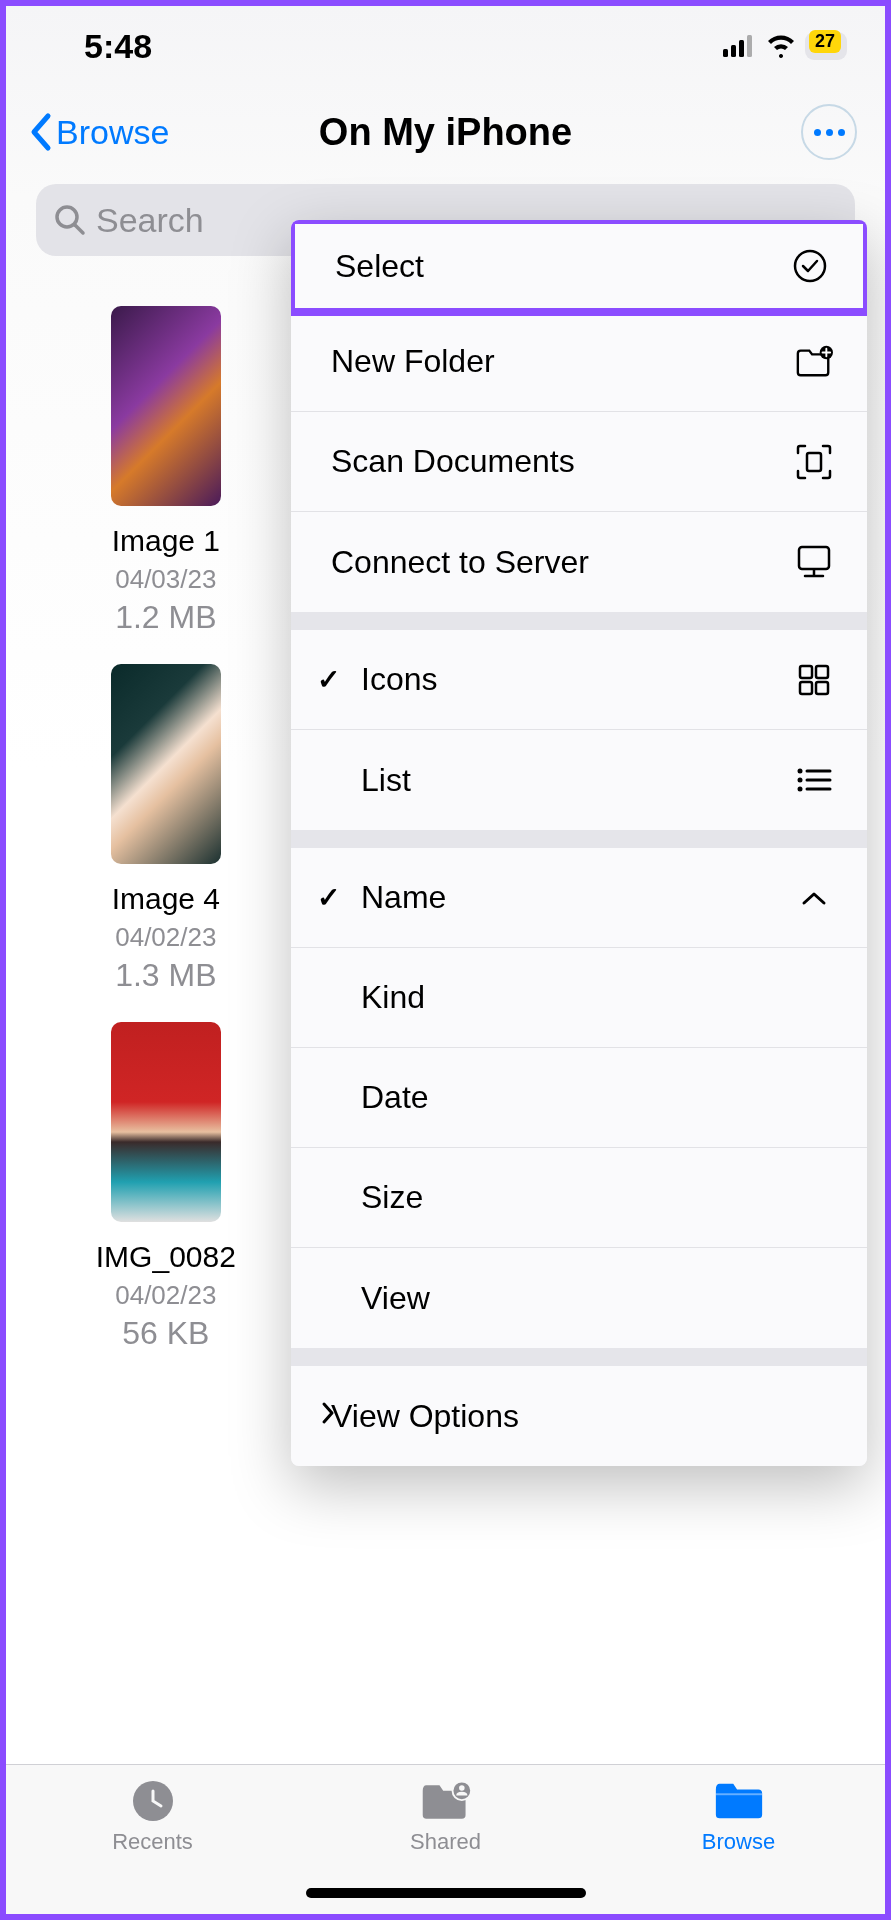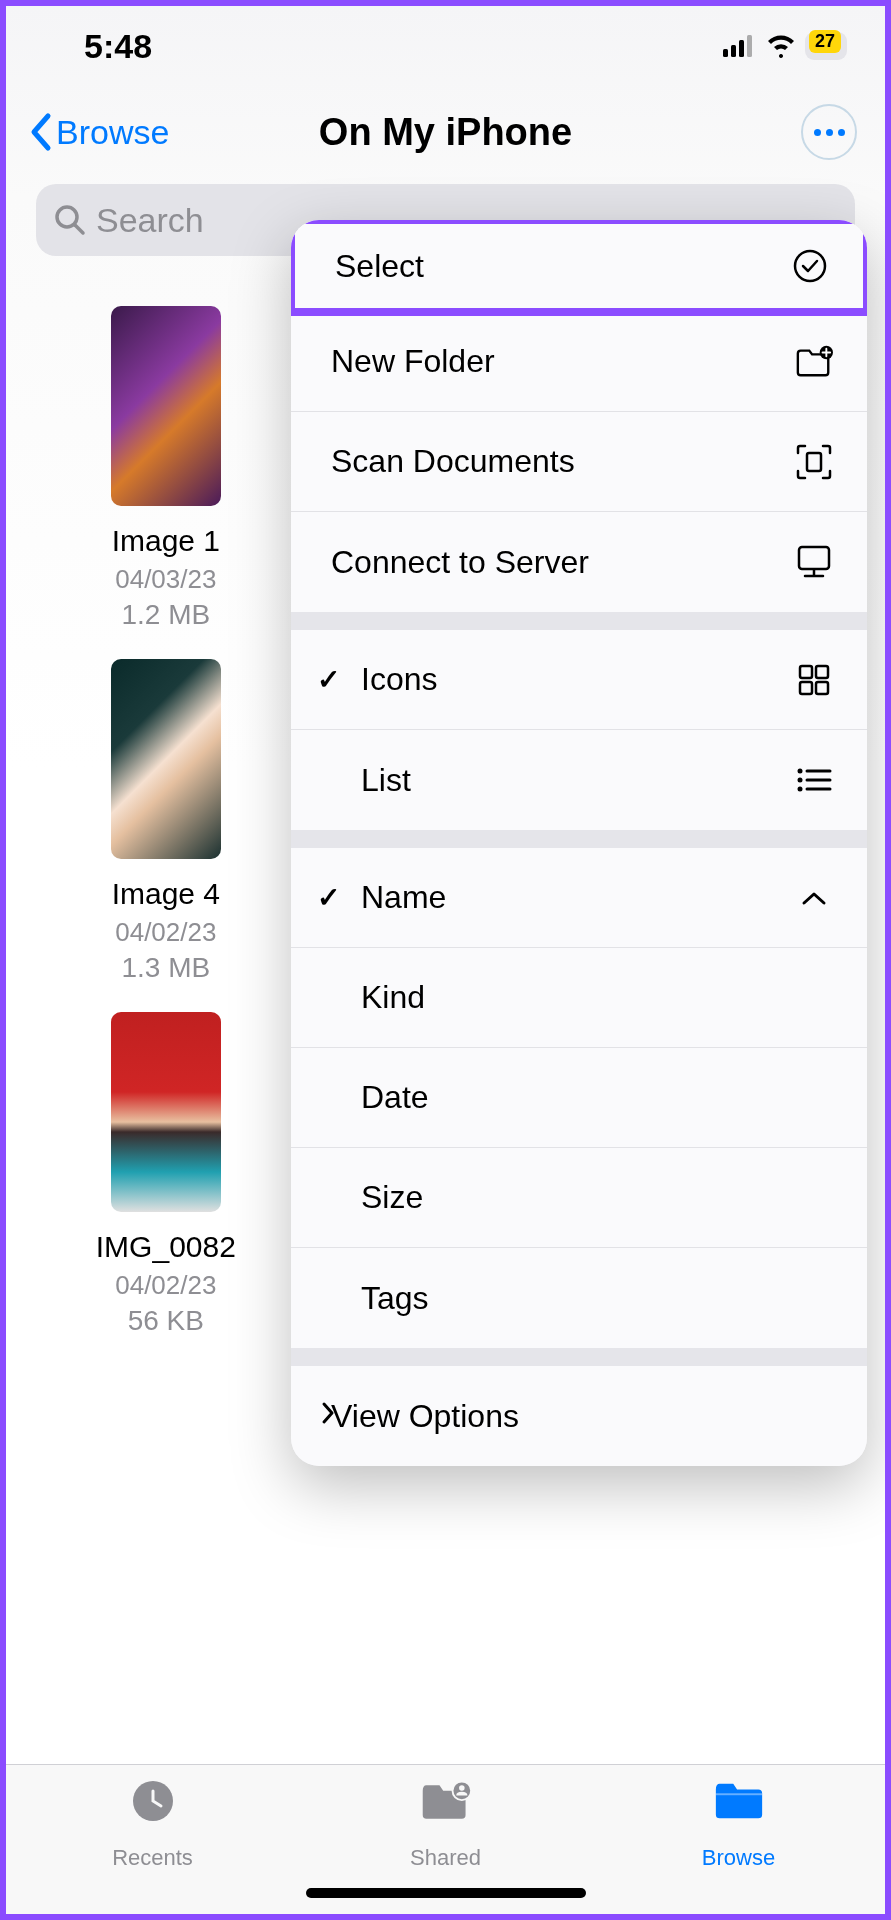--- a/index.html
+++ b/index.html
@@ -149,31 +149,31 @@
       font-size: 30px;
       color: #000;
       margin-bottom: 6px;
     }
     .file-date {
       font-size: 26px;
       color: #8e8e93;
       margin-bottom: 4px;
     }
     .file-size {
-      font-size: 28px;
+      font-size: 32px;
       color: #8e8e93;
     }
     
     .popup {
       position: absolute;
       top: 214px;
       right: 18px;
       width: 576px;
       background: #f2f2f6;
-      border-radius: 28px;
+      border-radius: 8px;
       box-shadow: 0 20px 60px rgba(0,0,0,0.25);
       overflow: hidden;
       z-index: 100;
     }
     .popup-group {
       background: #fafafc;
     }
     .popup-item {
       display: flex;
       align-items: center;
@@ -235,21 +235,21 @@
       background: #f8f8f8;
       border-top: 1px solid #d0d0d5;
       display: flex;
       justify-content: space-around;
       padding-top: 14px;
     }
     .tab-item {
       display: flex;
       flex-direction: column;
       align-items: center;
-      gap: 22px;
+      gap: 6px;
       color: #8e8e93;
       width: 180px;
     }
     .tab-item.active { color: #007aff; }
     .tab-label { font-size: 22px; font-weight: 500; }
     .tab-icon { width: 54px; height: 44px; display:flex; align-items:center; justify-content:center; }
     .home-indicator {
       position: absolute;
       bottom: 16px;
       left: 50%;
@@ -426,21 +426,21 @@
       <div class="popup-item with-check">
         <span>Kind</span>
       </div>
       <div class="popup-item with-check">
         <span>Date</span>
       </div>
       <div class="popup-item with-check">
         <span>Size</span>
       </div>
       <div class="popup-item with-check">
-        <span>Tags</span>
+        <span>View</span>
       </div>
     </div>
     <div class="popup-gap"></div>
     <div class="popup-group">
       <div class="popup-item with-chevron">
         <span class="chevron-prefix">
           <svg width="14" height="24" viewBox="0 0 14 24">
               <path d="M3 3 L11 12 L3 21" stroke="#000" stroke-width="3" fill="none" stroke-linecap="round" stroke-linejoin="round"></path>
             </svg>
         </span>

